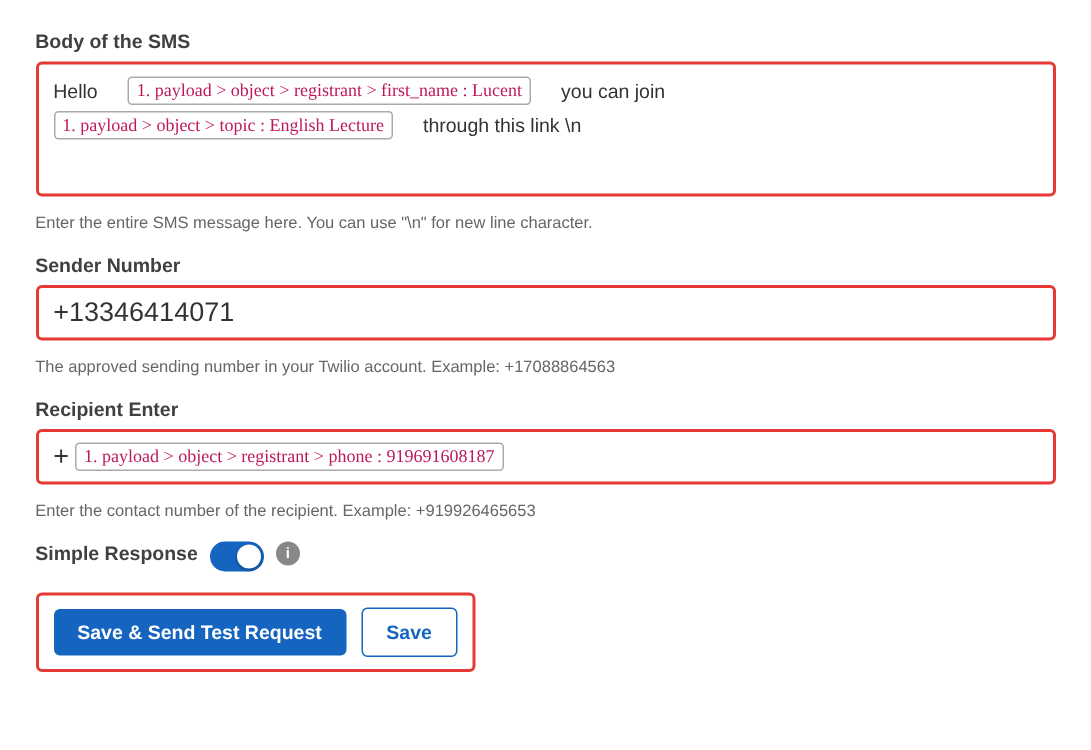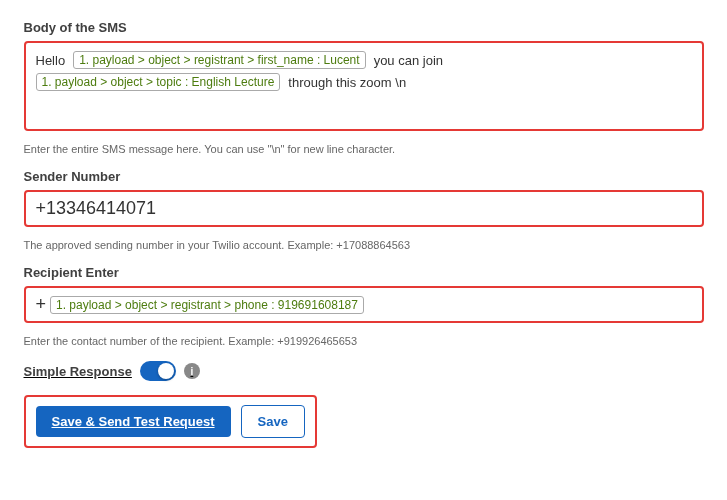--- a/index.html
+++ b/index.html
@@ -32,39 +32,40 @@
       overflow-x: auto;
       white-space: nowrap;
       font-size: 13px;
       color: #333;
       cursor: text;
     }
     .sms-line {
       display: flex;
       align-items: center;
       flex-wrap: nowrap;
-      gap: 8px;
+      gap: 20px;
       margin-bottom: 4px;
     }
     .sms-line:last-child { margin-bottom: 0; }
     .sms-plain {
       font-size: 13px;
       color: #333;
       white-space: nowrap;
     }
     .token-tag {
       display: inline-flex;
       align-items: center;
       border: 1px solid #aaa;
       border-radius: 3px;
       padding: 1px 5px;
       font-size: 12px;
-      color: #4d7c0f;
+      color: #be185d;
       background: #fff;
       white-space: nowrap;
+      font-family: Liberation Serif, serif;
     }
     .hint-text {
       font-size: 11px;
       color: #666;
       margin-top: 12px;
       margin-bottom: 14px;
     }
     .field-section {
       margin-bottom: 14px;
     }
@@ -79,24 +80,22 @@
       background: #fff;
       min-height: 36px;
       gap: 4px;
     }
     .input-plain {
       font-size: 18px;
       color: #333;
     }
     .simple-response-row {
       display: flex;
-      align-items: center;
       gap: 8px;
       margin-bottom: 14px;
-      text-decoration: underline;
     }
     .toggle-switch {
       position: relative;
       width: 36px;
       height: 20px;
       display: inline-block;
     }
     .toggle-switch .track {
       background: #1565c0;
       border-radius: 10px;
@@ -130,21 +129,20 @@
     }
     .btn-primary {
       background: #1565c0;
       color: #fff;
       border: none;
       border-radius: 4px;
       padding: 8px 16px;
       font-size: 13px;
       font-weight: 600;
       cursor: pointer;
-      text-decoration: underline;
     }
     .btn-secondary {
       background: #fff;
       color: #1565c0;
       border: 1px solid #1565c0;
       border-radius: 4px;
       padding: 8px 16px;
       font-size: 13px;
       font-weight: 600;
       cursor: pointer;
@@ -160,21 +158,21 @@
   <div class="field-section">
     <div class="section-label">Body of the SMS</div>
     <div class="sms-body-wrapper">
       <div class="sms-line">
         <span class="sms-plain">Hello</span>
         <span class="token-tag">1. payload &gt; object &gt; registrant &gt; first_name : Lucent</span>
         <span class="sms-plain">you can join</span>
       </div>
       <div class="sms-line">
         <span class="token-tag">1. payload &gt; object &gt; topic : English Lecture</span>
-        <span class="sms-plain">through this zoom \n</span>
+        <span class="sms-plain">through this link \n</span>
       </div>
     </div>
     <div class="hint-text">Enter the entire SMS message here. You can use "\n" for new line character.</div>
   </div>
 
   
   <div class="field-section">
     <div class="section-label">Sender Number</div>
     <div class="input-box">
       <span class="input-plain">+13346414071</span>

